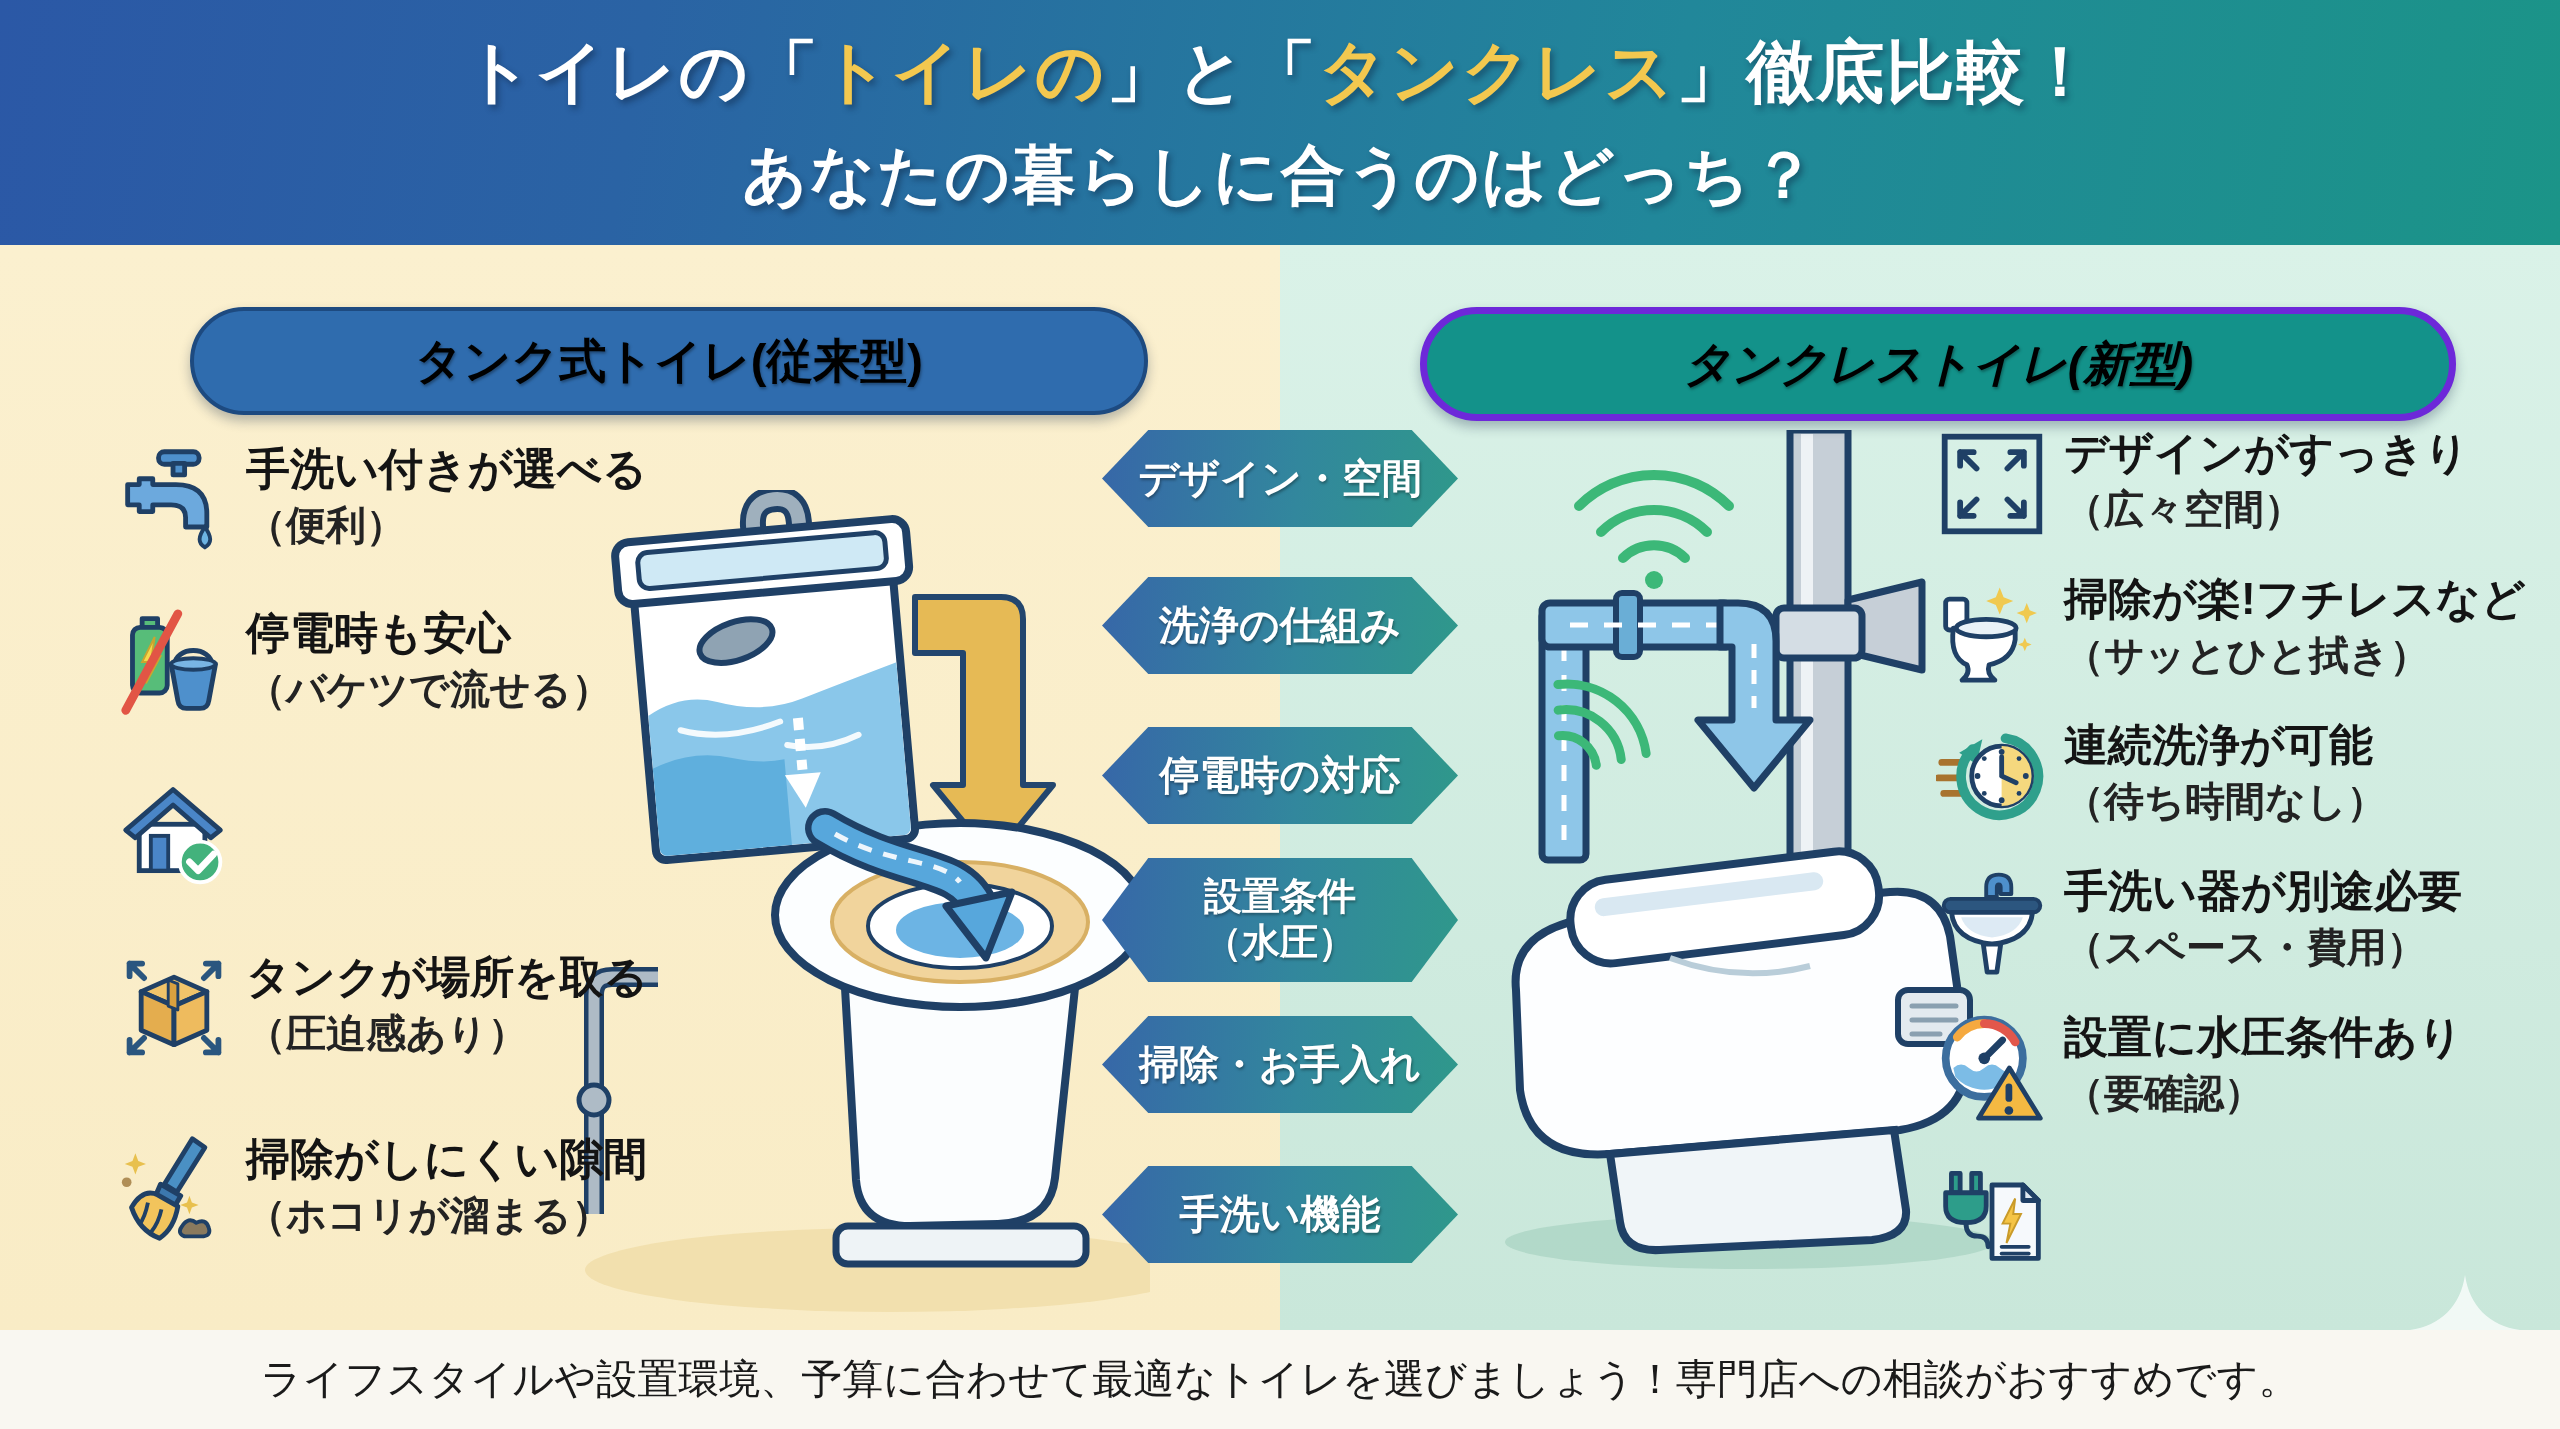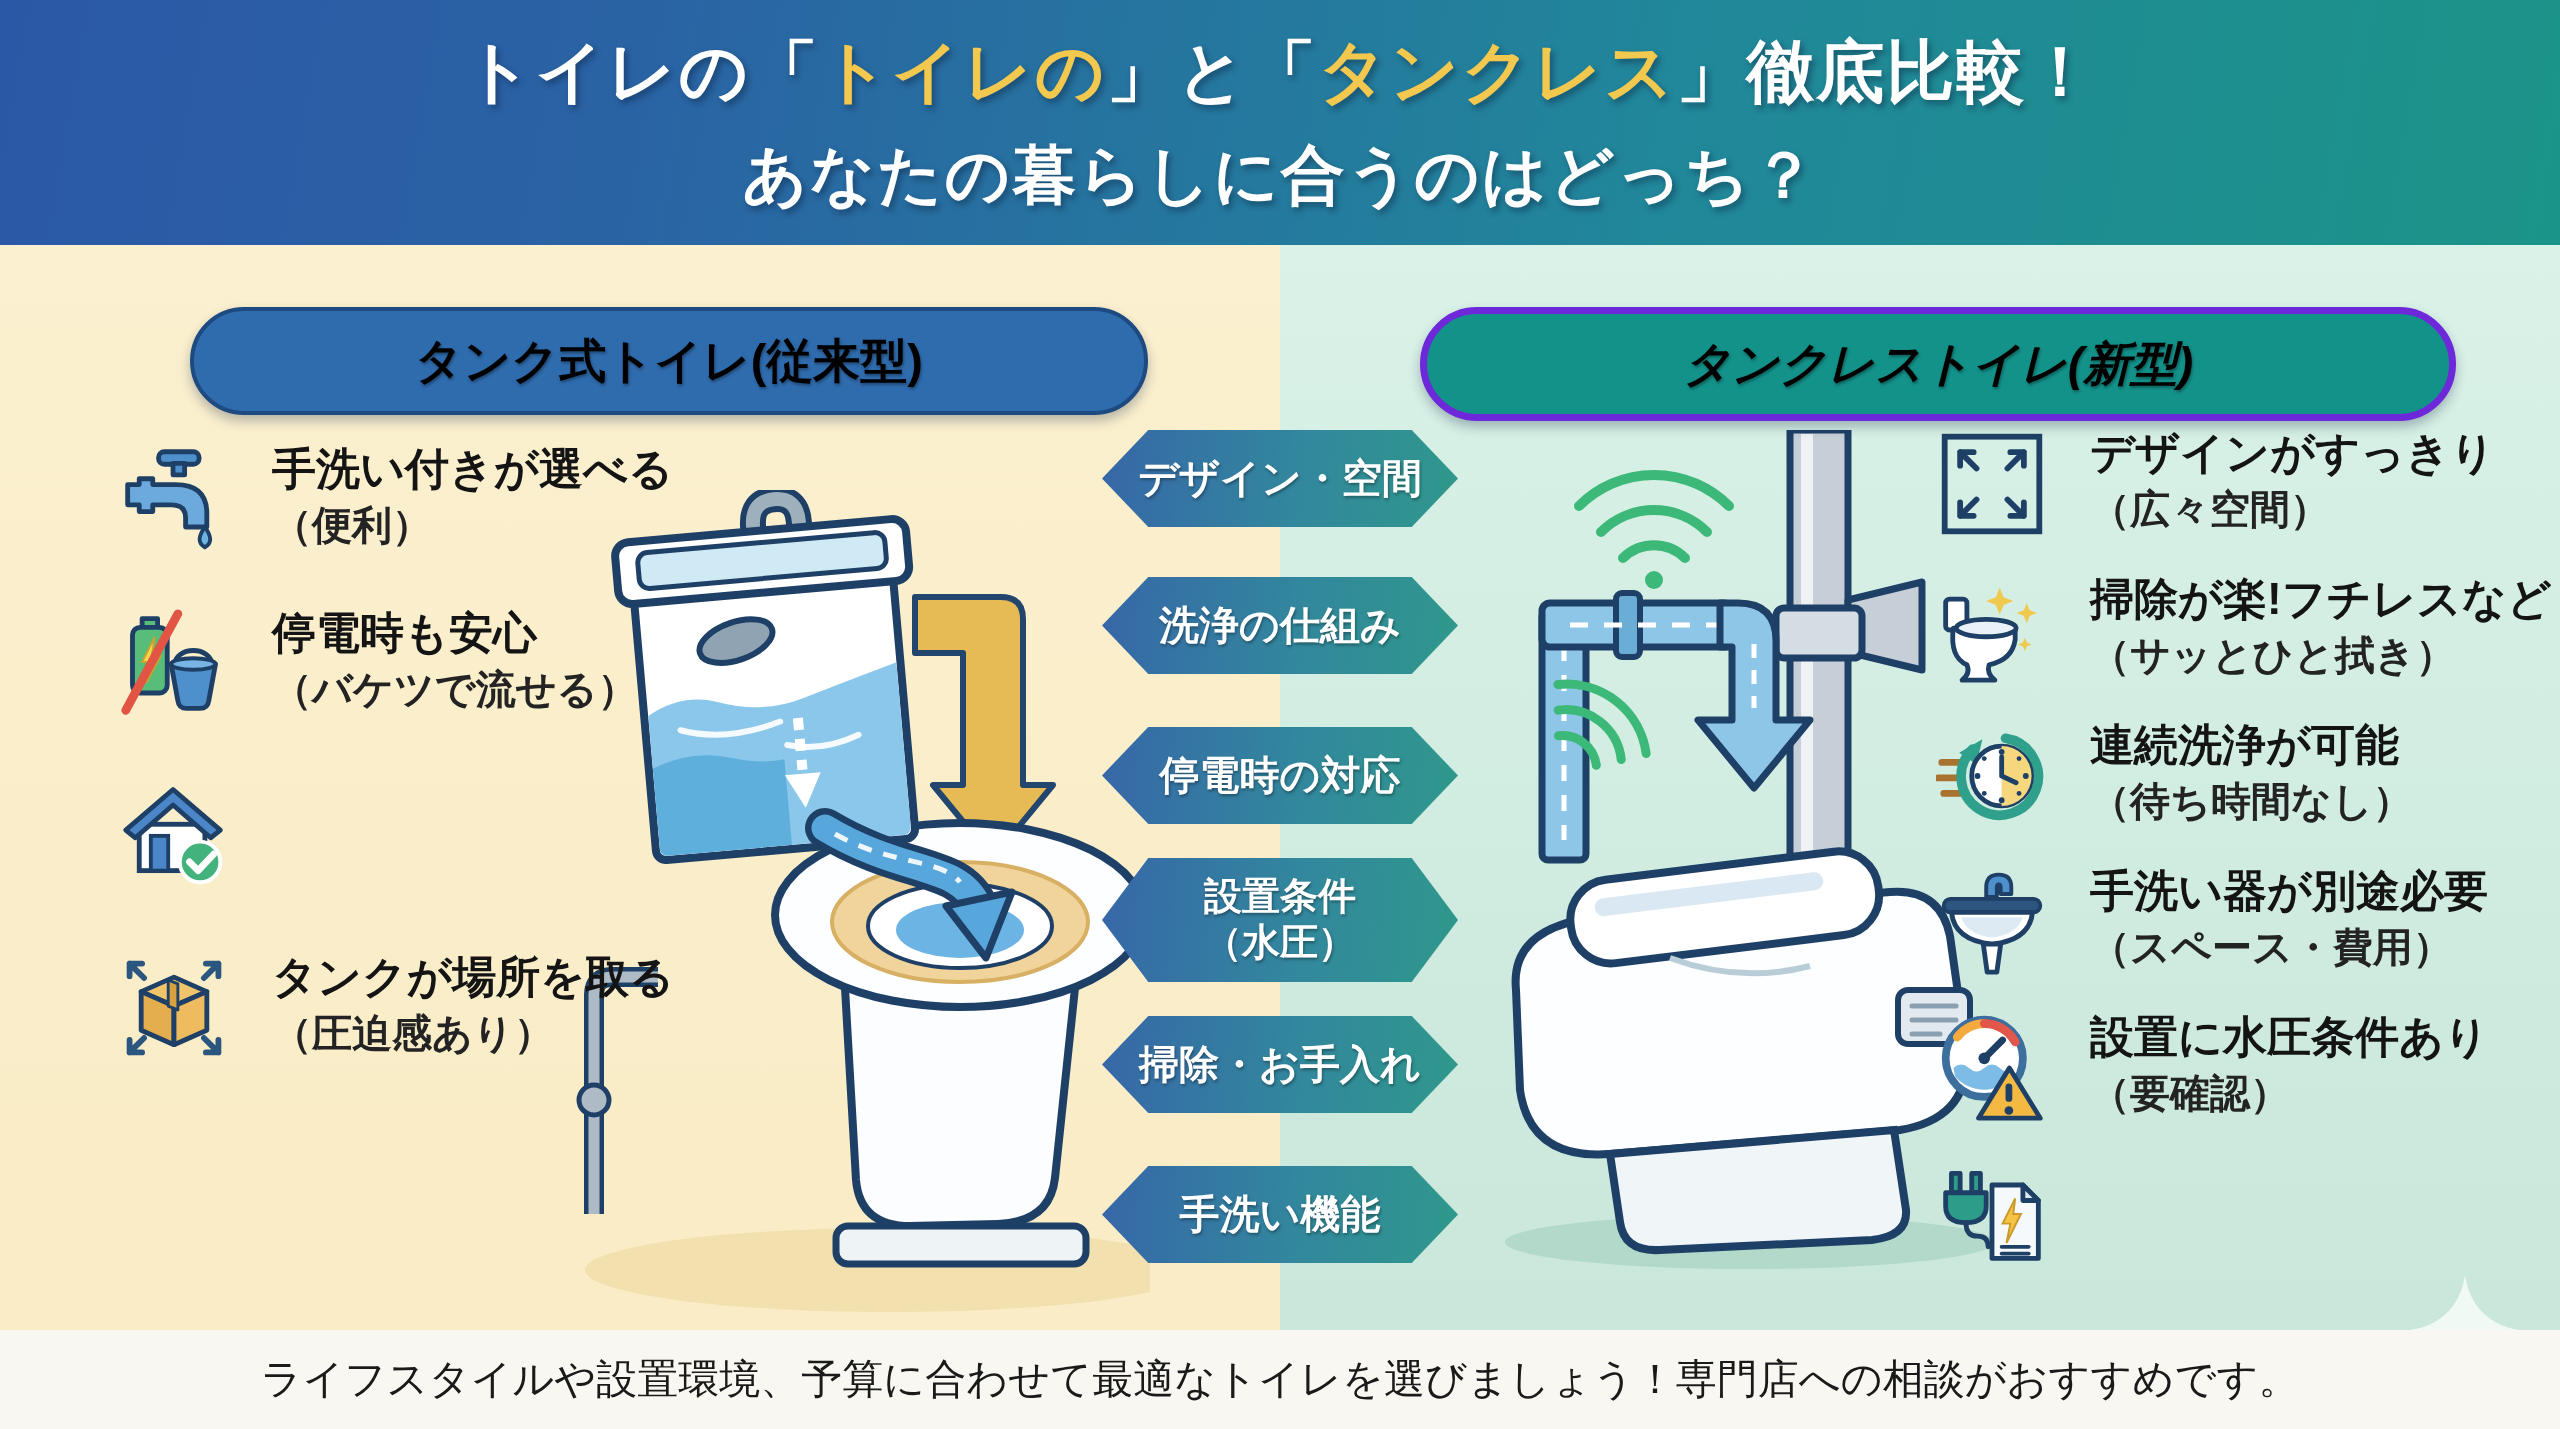--- a/index.html
+++ b/index.html
@@ -35,21 +35,21 @@
     display:flex;align-items:center;justify-content:center;
     font-size:47px;font-weight:800;color:#000000;
     text-shadow:1px 2px 3px rgba(0,0,0,.35);
     box-shadow:0 6px 12px rgba(20,40,70,.30);
     white-space:nowrap;
     margin-top:24px;
   }
   .pill-left{left:190px;top:283px;width:950px;background:#2f6cae;border:4px solid #1d4a80;}
   .pill-right{left:1420px;top:283px;width:1022px;background:#13928a;border:7px solid #6d28d9;font-style:italic;}
   
-  .feature{position:absolute;display:flex;gap:42px;align-items:flex-start;}
+  .feature{position:absolute;display:flex;gap:16px;align-items:flex-start;}
   .feature .icon-box{width:112px;height:112px;flex:0 0 112px;}
   .feature .icon-box svg{width:112px;height:112px;display:block;}
   .f-text{display:flex;flex-direction:column;}
   .f-title{font-size:44px;line-height:1.12;font-weight:800;color:#141414;white-space:nowrap;}
   .f-note{font-size:40px;line-height:1.1;font-weight:600;color:#232323;margin-top:10px;white-space:nowrap;}
   
   .badge{
     position:absolute;left:1102px;width:356px;height:97px;
     display:flex;flex-direction:column;align-items:center;justify-content:center;
     clip-path:polygon(0% 50%,13% 0%,87% 0%,100% 50%,87% 100%,13% 100%);
@@ -195,20 +195,40 @@
             <polygon points="52,29 62,33 62,60 52,56" fill="#d9a13f" stroke-width="3"></polygon>
           </g>
         </svg>
       </span>
       <span class="f-text">
         <span class="f-title">タンクが場所を取る</span>
         <span class="f-note">（圧迫感あり）</span>
       </span>
     </div>
 
+    <div class="feature" style="left:118px;top:889px;">
+      <span class="icon-box">
+        <svg viewBox="0 0 116 116">
+          <g stroke="#1f4066" stroke-width="5" stroke-linejoin="round">
+            <polygon points="77,5 90,14 61,60 48,52" fill="#4a90c4"></polygon>
+            <polygon points="44,52 65,64 57,78 38,66" fill="#3c78ae"></polygon>
+            <path d="M14,76 q12,-20 27,-13 l21,12 q-4,23 -19,33 q-21,-8 -29,-32 z" fill="#f2c45c"></path>
+            <path d="M31,71 q-3,15 -9,23 M45,78 q-3,14 -11,24" fill="none" stroke-width="4"></path>
+          </g>
+          <path d="M18,20 l3,8 8,3 -8,3 -3,8 -3,-8 -8,-3 8,-3 z" fill="#e8c04e"></path>
+          <path d="M74,64 l2.5,7 7,2.5 -7,2.5 -2.5,7 -2.5,-7 -7,-2.5 7,-2.5 z" fill="#e8c04e"></path>
+          <circle cx="9" cy="50" r="5" fill="#b08e56"></circle>
+          <path d="M66,96 q7,-11 15,-4 q10,-5 13,5 q3,9 -8,9 h-17 q-8,-3 -3,-10 z" fill="#8a7a5e" stroke="#1f4066" stroke-width="4" stroke-linejoin="round"></path>
+        </svg>
+      </span>
+      <span class="f-text">
+        <span class="f-title">掃除がしにくい隙間</span>
+        <span class="f-note">（ホコリが溜まる）</span>
+      </span>
+    </div>
   </div>
 
   <div class="panel panel-right">
 
     <svg class="illus" style="left:140px;top:185px;" width="580" height="850" viewBox="0 0 580 850">
 
       <rect x="370" y="0" width="58" height="640" fill="#c6cfd7" stroke="#1f4066" stroke-width="7"></rect>
       <rect x="381" y="4" width="12" height="632" fill="#eef2f5"></rect>
       <polygon points="428,170 502,152 502,240 428,222" fill="#c6cfd7" stroke="#1f4066" stroke-width="7" stroke-linejoin="round"></polygon>
       <rect x="356" y="178" width="86" height="50" rx="8" fill="#d4dde4" stroke="#1f4066" stroke-width="7"></rect>

